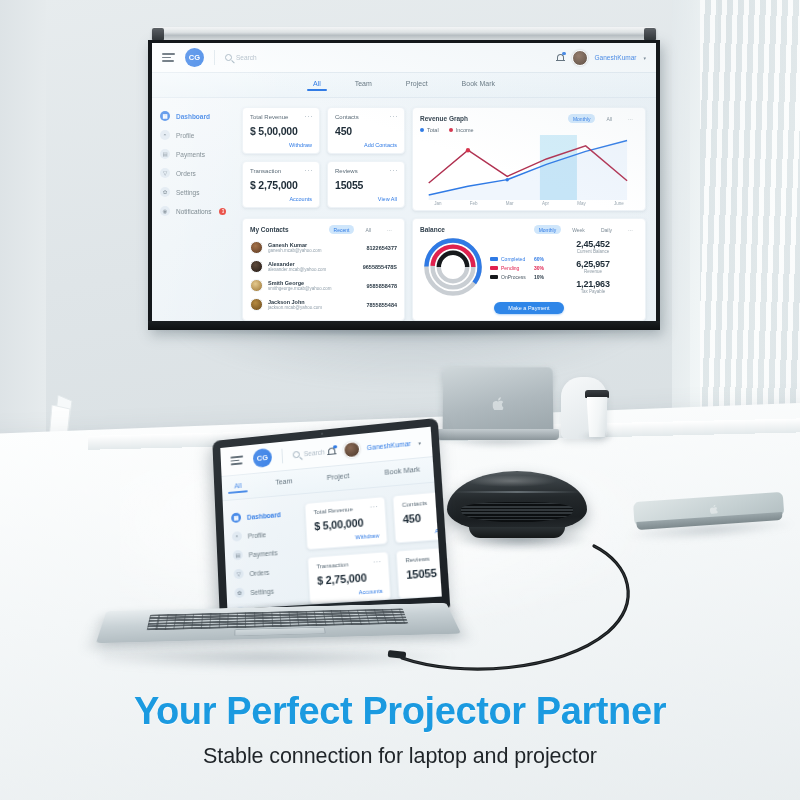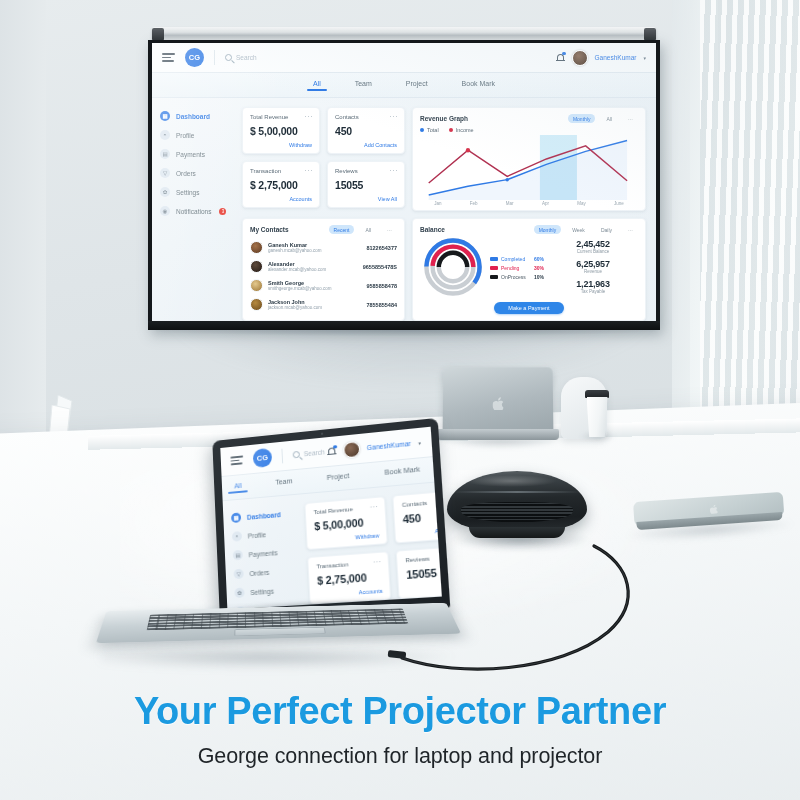--- a/index.html
+++ b/index.html
@@ -882,14 +882,14 @@
   </div>
   <div class="ml-hinge-shadow"></div>
   <div class="ml-base">
     <div class="ml-keys"></div>
     <div class="ml-trackpad"></div>
   </div>
 </div>
 
 <div class="caption-zone">
   <div class="headline">Your Perfect Projector Partner</div>
-  <div class="subline">George connection for laptop and projector</div>
+  <div class="subline">Stable connection for laptop and projector</div>
 </div>
 
 </body></html>

